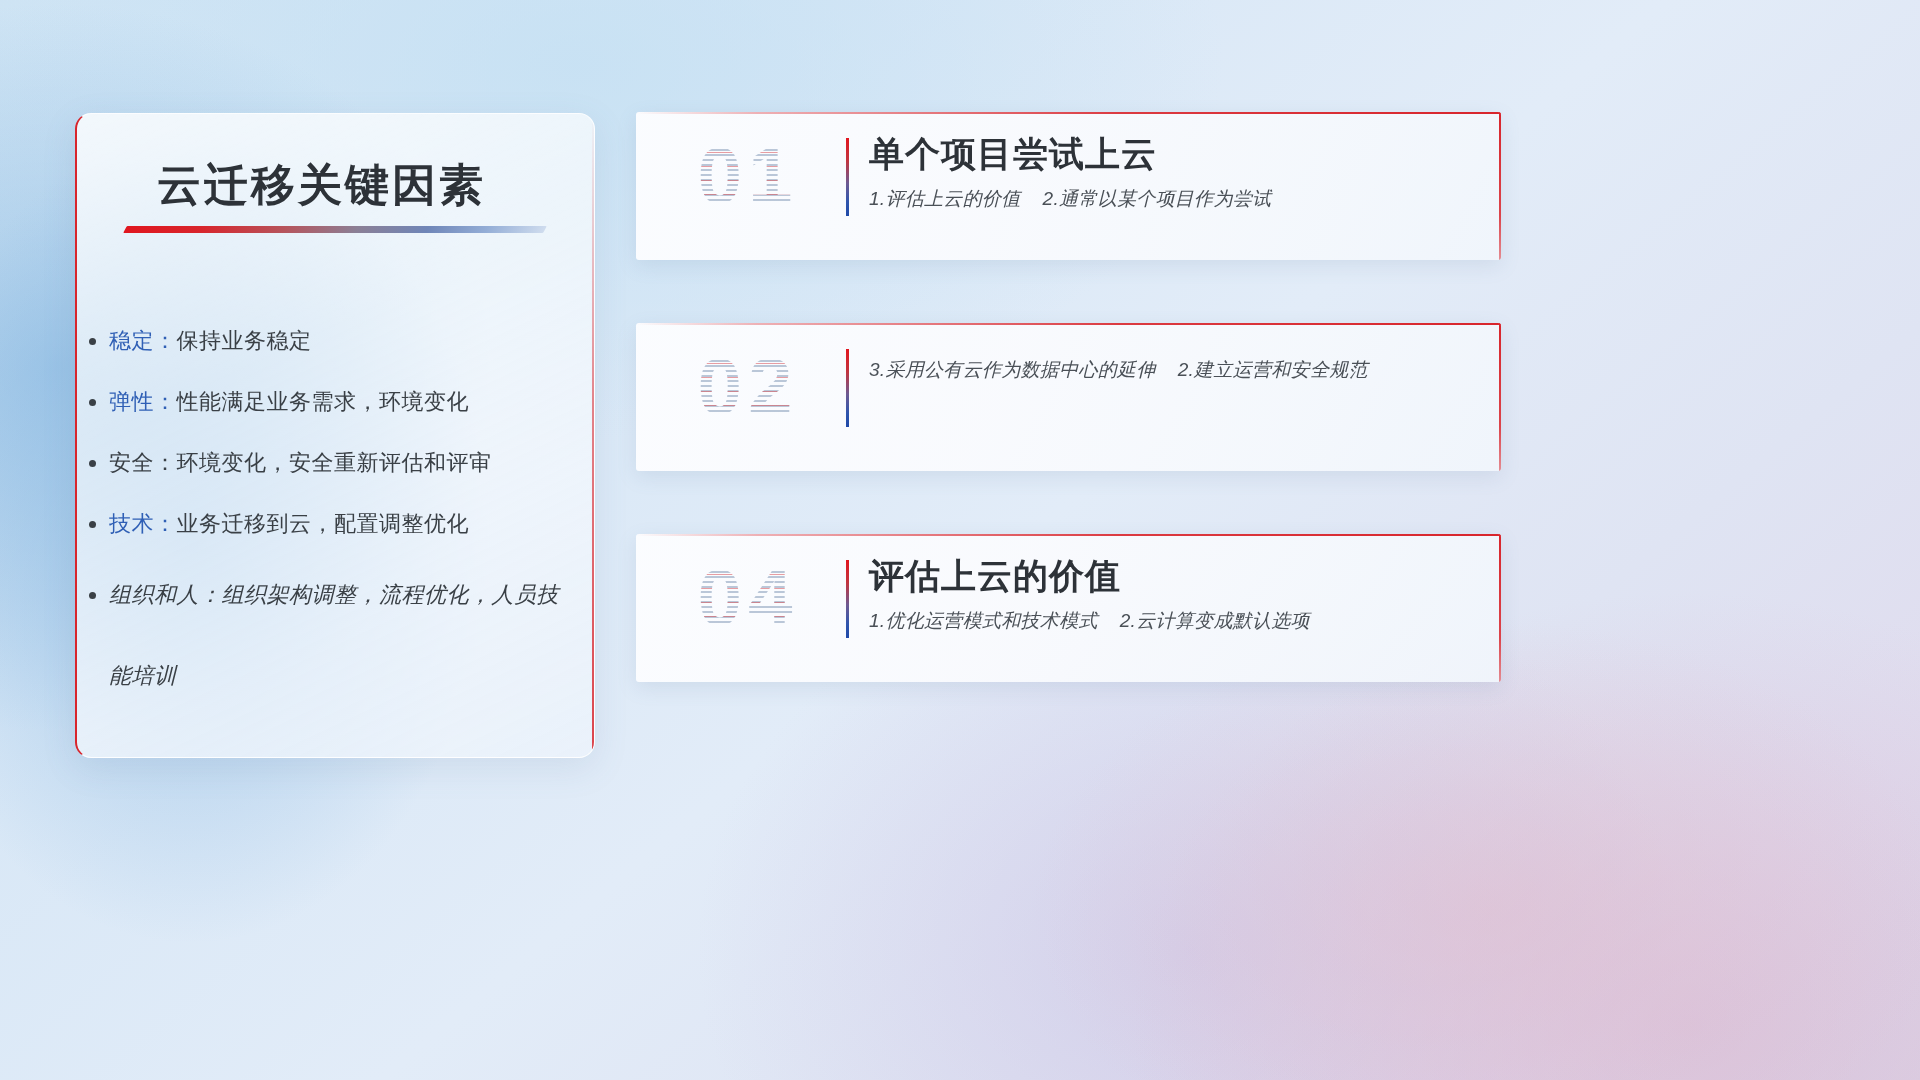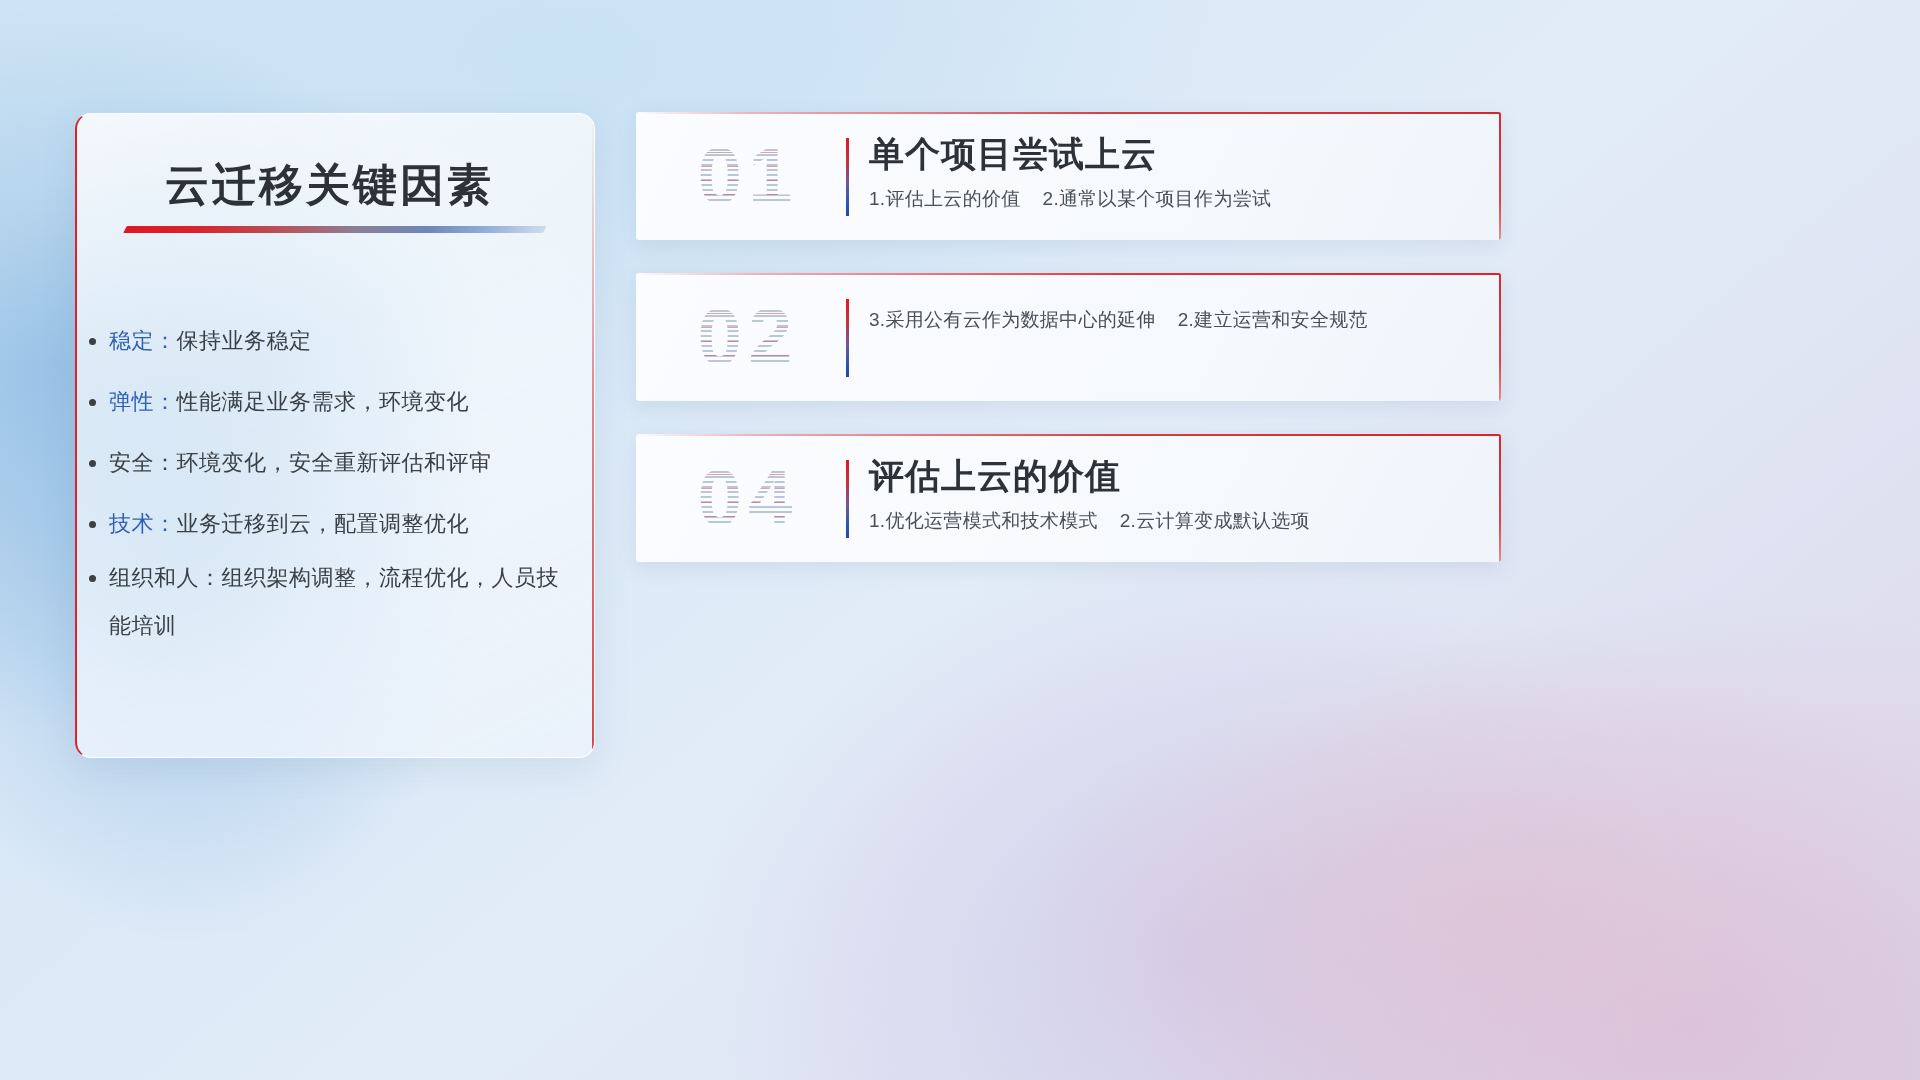--- a/index.html
+++ b/index.html
@@ -50,21 +50,21 @@
   }
   .left-panel::after {
     content: "";
     position: absolute; right: 0; top: 0; bottom: 0;
     width: 2px;
     background: linear-gradient(180deg, rgba(216,37,44,0.0) 0%, rgba(216,37,44,0.55) 45%, rgba(216,37,44,0.85) 100%);
   }
 
   .panel-title {
     position: absolute;
-    left: 88px; top: 42px;
+    left: 80px; top: 42px;
     font-size: 44px;
     font-weight: 700;
     letter-spacing: 3px;
     color: #2d3238;
     white-space: nowrap;
   }
   .title-rule {
     position: absolute;
     left: 48px; top: 112px;
     width: 420px; height: 7px;
@@ -81,33 +81,33 @@
     left: 32px; top: 196px;
     right: 26px;
   }
   .factor-item {
     font-size: 22px;
     line-height: 61px;
     color: #3a4046;
     letter-spacing: 0.5px;
     white-space: nowrap;
   }
-  .factor-item.wrap { white-space: normal; line-height: 48px; }
+  .factor-item.wrap { white-space: normal; line-height: 81px; font-style: italic; }
   .factor-label { color: #3a4046; }
   .factor-label.accent { color: #2f5fb5; }
 
   
   .cards {
     position: absolute;
     left: 636px; top: 112px;
   }
   .step-card {
     position: relative;
-    width: 865px; height: 128px;
-    margin-bottom: 33px;
+    width: 865px; height: 148px;
+    margin-bottom: 63px;
     border-radius: 3px;
     background: linear-gradient(118deg, rgba(252,253,255,0.97) 0%, rgba(250,251,254,0.95) 42%, rgba(246,249,253,0.93) 72%, rgba(241,246,252,0.92) 100%);
     box-shadow: 0 6px 20px rgba(96,124,162,0.14);
     overflow: hidden;
   }
   .step-card::before {
     content: "";
     position: absolute; left: 0; right: 0; top: 0;
     height: 2px;
     background: linear-gradient(90deg, rgba(216,37,44,0) 0%, rgba(216,37,44,0.35) 14%, rgba(216,37,44,0.9) 56%, #d8252c 100%);
@@ -179,20 +179,21 @@
     line-height: 40px;
     white-space: nowrap;
   }
   .step-desc {
     margin-top: 12px;
     font-size: 19px;
     color: #4a5057;
     letter-spacing: 0.3px;
     line-height: 26px;
     white-space: nowrap;
+    font-style: italic;
   }
   .step-desc .gap { display: inline-block; width: 22px; }
 </style>
 </head>
 <body>
 
 <div class="slide">
 
   <div class="bg-wash-a"></div>
   <div class="bg-wash-b"></div>

